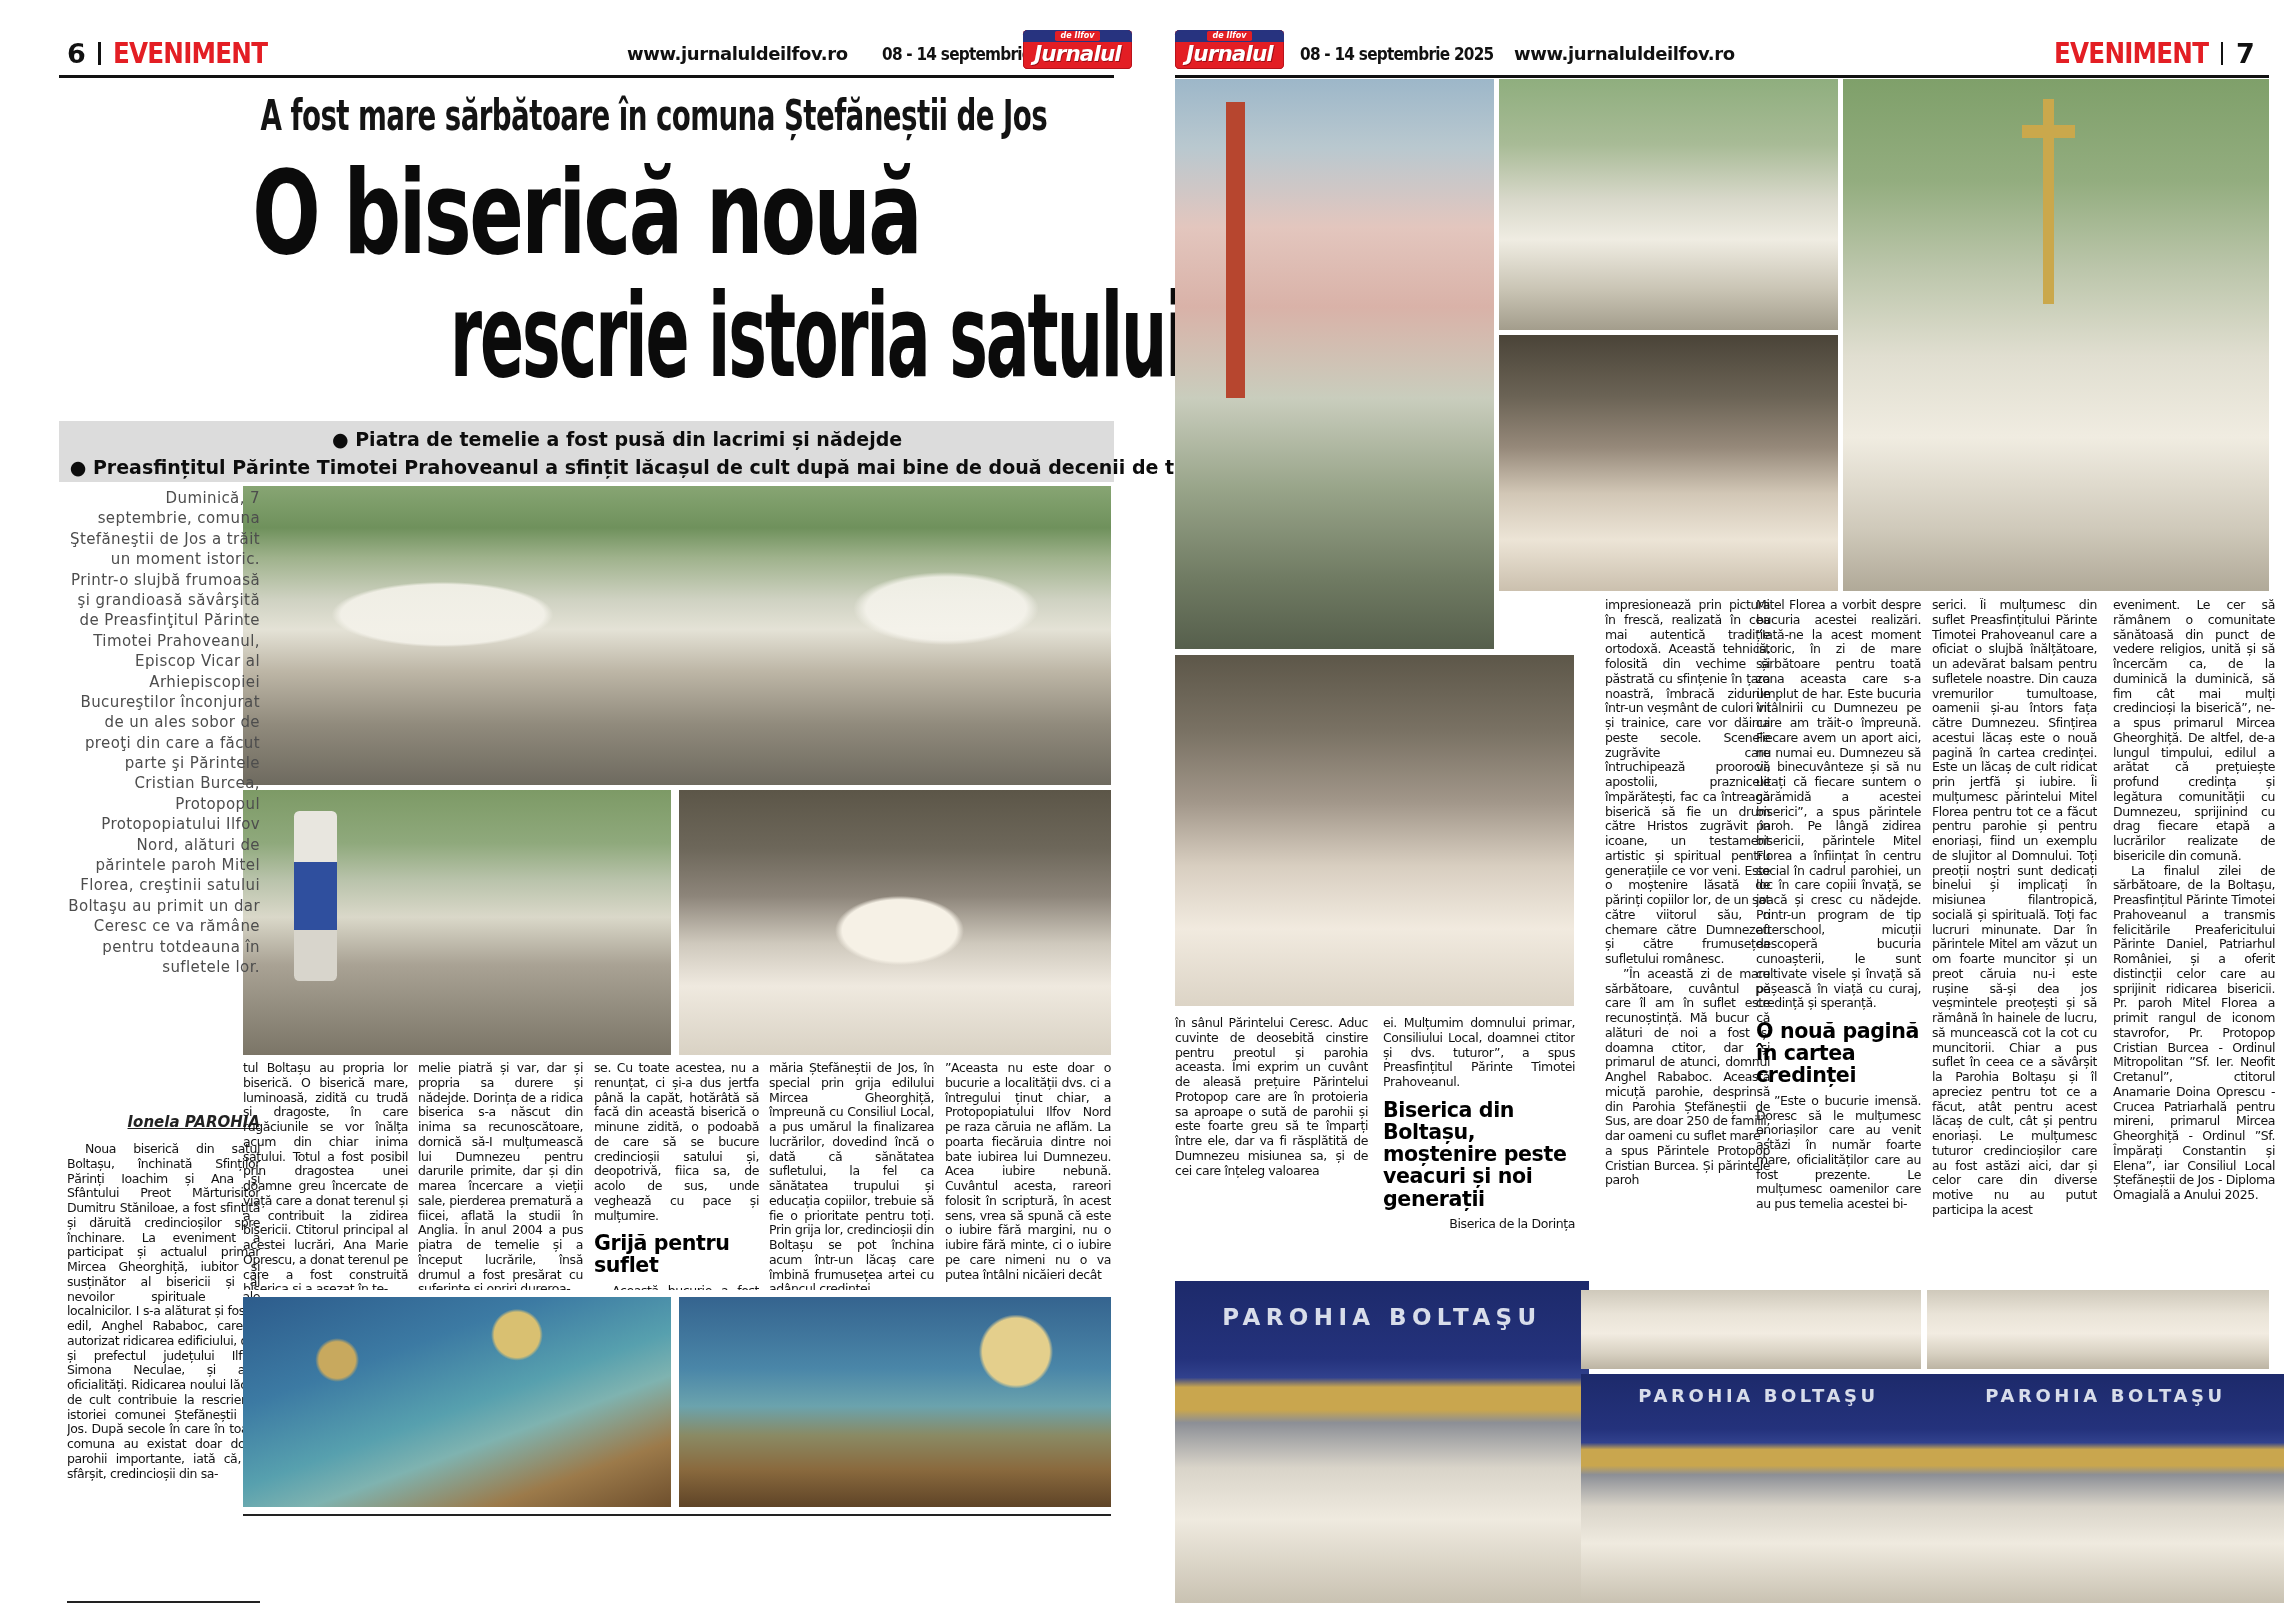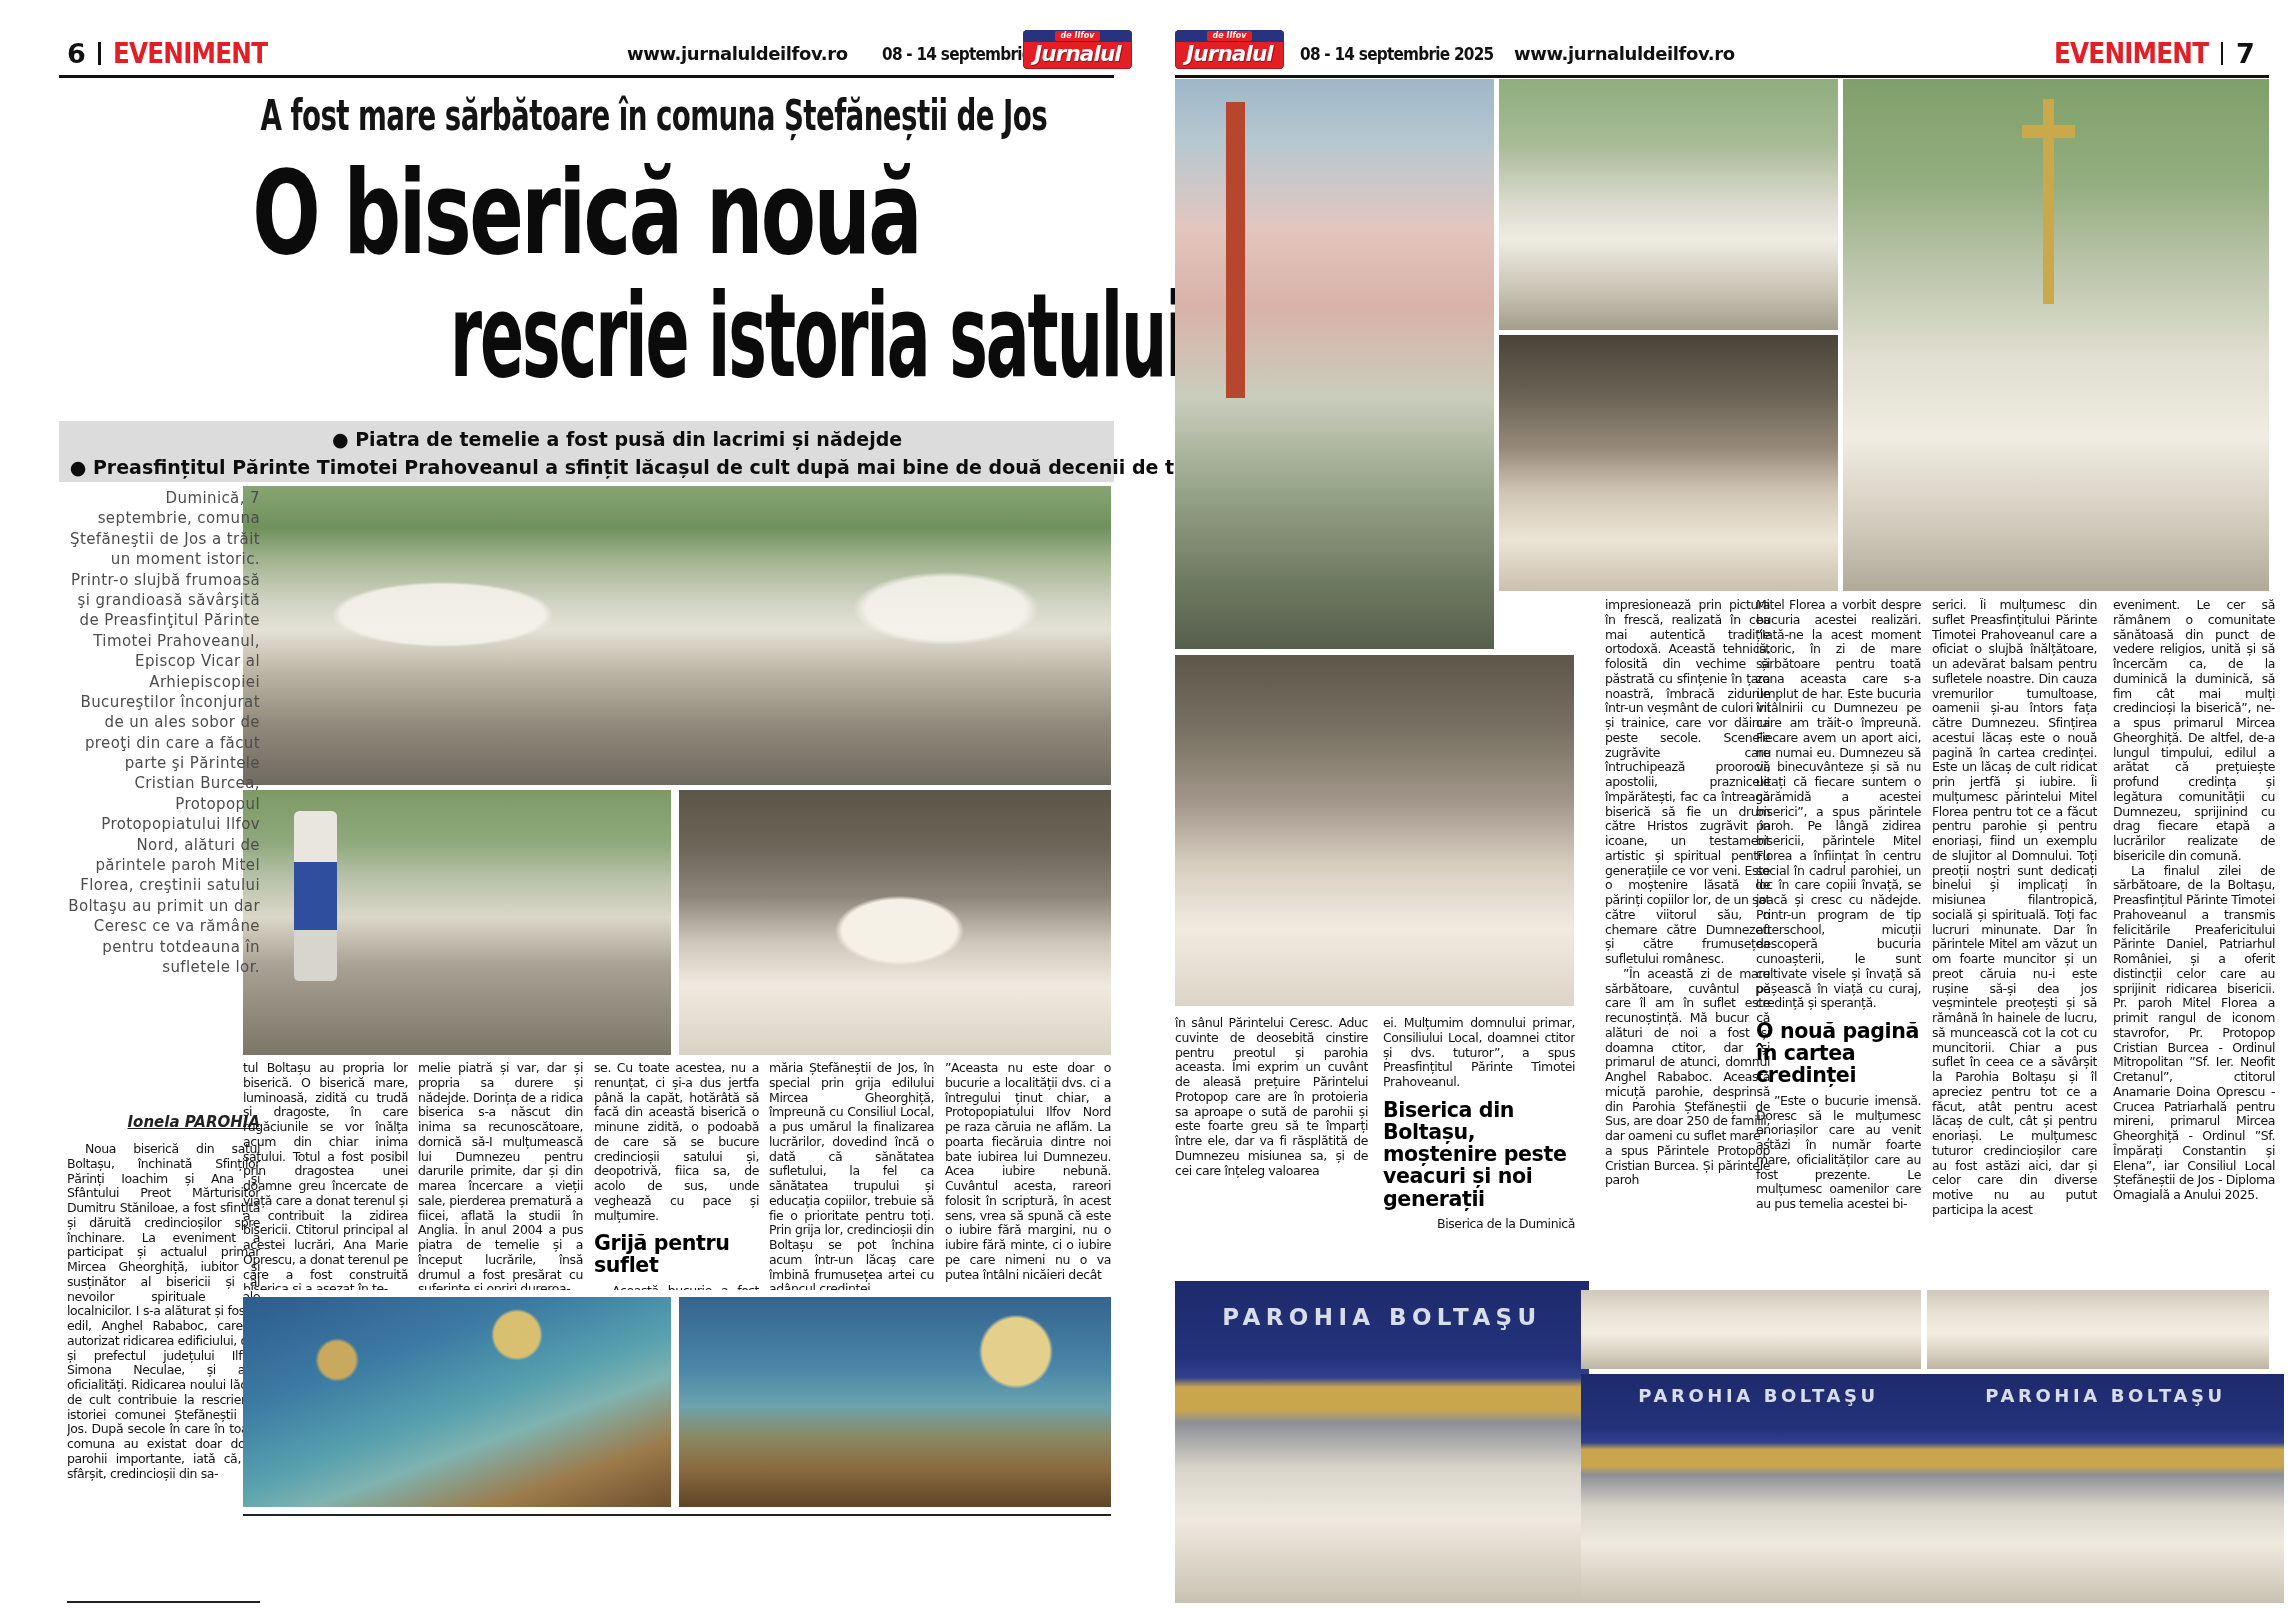--- a/index.html
+++ b/index.html
@@ -152,21 +152,21 @@
   <div class="photo ph-liturgy" style="left:1499px;top:335px;width:339px;height:256px;"></div>
   <div class="photo ph-cross" style="left:1843px;top:79px;width:426px;height:512px;"></div>
   <div class="photo ph-table2" style="left:1175px;top:655px;width:399px;height:351px;"></div>
 
   <div class="col" style="left:1175px;top:1016px;width:193px;height:279px;">
     <p>în sânul Părintelui Ceresc. Aduc cuvinte de deosebită cinstire pentru preotul și parohia aceasta. Îmi exprim un cuvânt de aleasă prețuire Părintelui Protopop care are în protoieria sa aproape o sută de parohii și este foarte greu să te împarți între ele, dar va fi răsplătită de Dumnezeu misiunea sa, și de cei care înțeleg valoarea</p>
   </div>
   <div class="col" style="left:1383px;top:1016px;width:192px;height:279px;">
     <p>ei. Mulțumim domnului primar, Consiliului Local, doamnei ctitor și dvs. tuturor”, a spus Preasfințitul Părinte Timotei Prahoveanul.</p>
     <h3>Biserica din Boltașu, moștenire peste veacuri și noi generații</h3>
-    <p class="cap-line">Biserica de la Duminică</p>
+    <p class="cap-line">Biserica de la Dorința</p>
   </div>
 
   <div class="col" style="left:1581px;top:598px;height:709px;margin-left:24px;">
     <p>impresionează prin pictura în frescă, realizată în cea mai autentică tradiție ortodoxă. Această tehnică, folosită din vechime și păstrată cu sfințenie în țara noastră, îmbracă zidurile într-un veșmânt de culori vii și trainice, care vor dăinui peste secole. Scenele zugrăvite care întruchipează proorocii, apostolii, praznicele împărătești, fac ca întreaga biserică să fie un drum către Hristos zugrăvit în icoane, un testament artistic și spiritual pentru generațiile ce vor veni. Este o moștenire lăsată de părinți copiilor lor, de un sat către viitorul său, o chemare către Dumnezeu și către frumusețea sufletului românesc.</p>
     <p class="indent">”În această zi de mare sărbătoare, cuvântul pe care îl am în suflet este recunoștință. Mă bucur că alături de noi a fost și doamna ctitor, dar și primarul de atunci, domnul Anghel Rababoc. Această micuță parohie, desprinsă din Parohia Ștefăneștii de Sus, are doar 250 de familii, dar oameni cu suflet mare”, a spus Părintele Protopop Cristian Burcea. Și părintele paroh</p>
   </div>
   <div class="col" style="left:1756px;top:598px;height:709px;">
     <p>Mitel Florea a vorbit despre bucuria acestei realizări. ”Iată-ne la acest moment istoric, în zi de mare sărbătoare pentru toată zona aceasta care s-a umplut de har. Este bucuria întâlnirii cu Dumnezeu pe care am trăit-o împreună. Fiecare avem un aport aici, nu numai eu. Dumnezeu să vă binecuvânteze și să nu uitați că fiecare suntem o cărămidă a acestei biserici”, a spus părintele paroh. Pe lângă zidirea bisericii, părintele Mitel Florea a înființat în centru social în cadrul parohiei, un loc în care copiii învață, se joacă și cresc cu nădejde. Printr-un program de tip afterschool, micuții descoperă bucuria cunoașterii, le sunt cultivate visele și învață să pășească în viață cu curaj, credință și speranță.</p>
     <h3>O nouă pagină în cartea credinței</h3>
     <p class="indent">”Este o bucurie imensă. Doresc să le mulțumesc enoriașilor care au venit astăzi în număr foarte mare, oficialităților care au fost prezente. Le mulțumesc oamenilor care au pus temelia acestei bi-</p>

